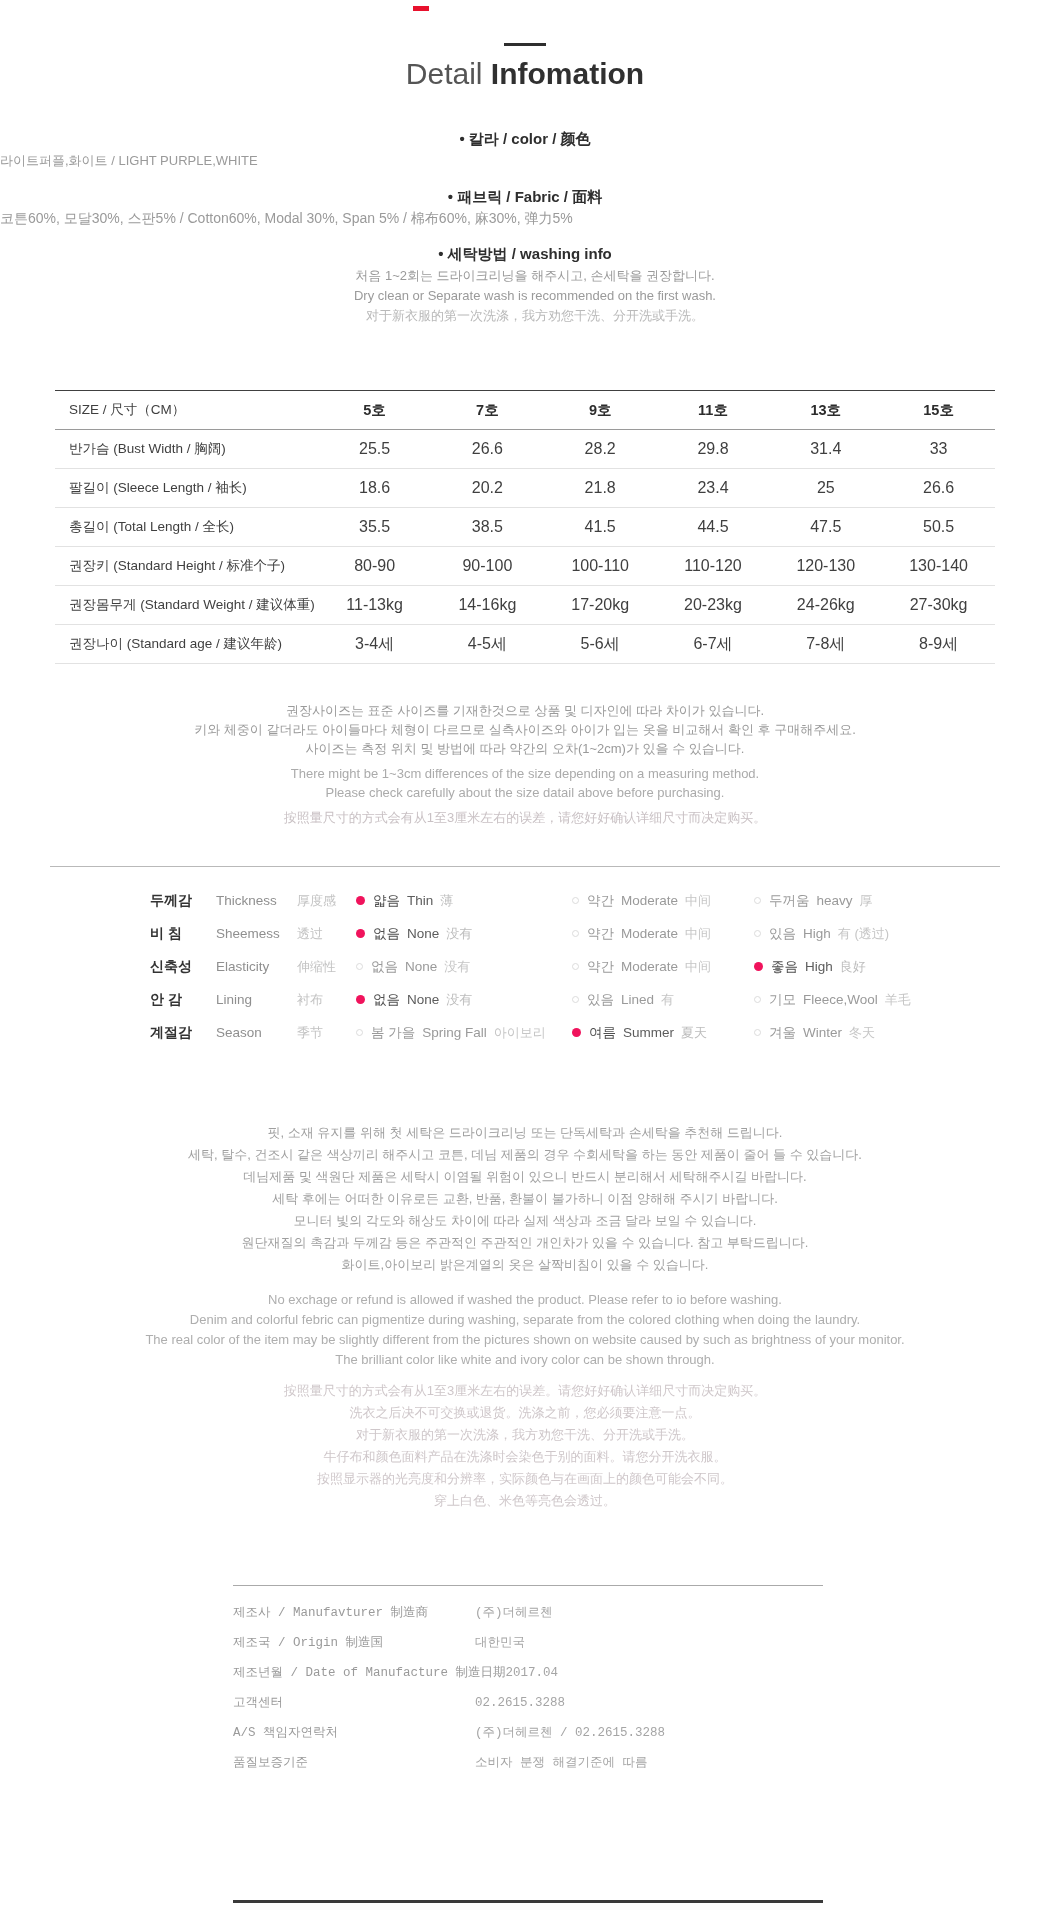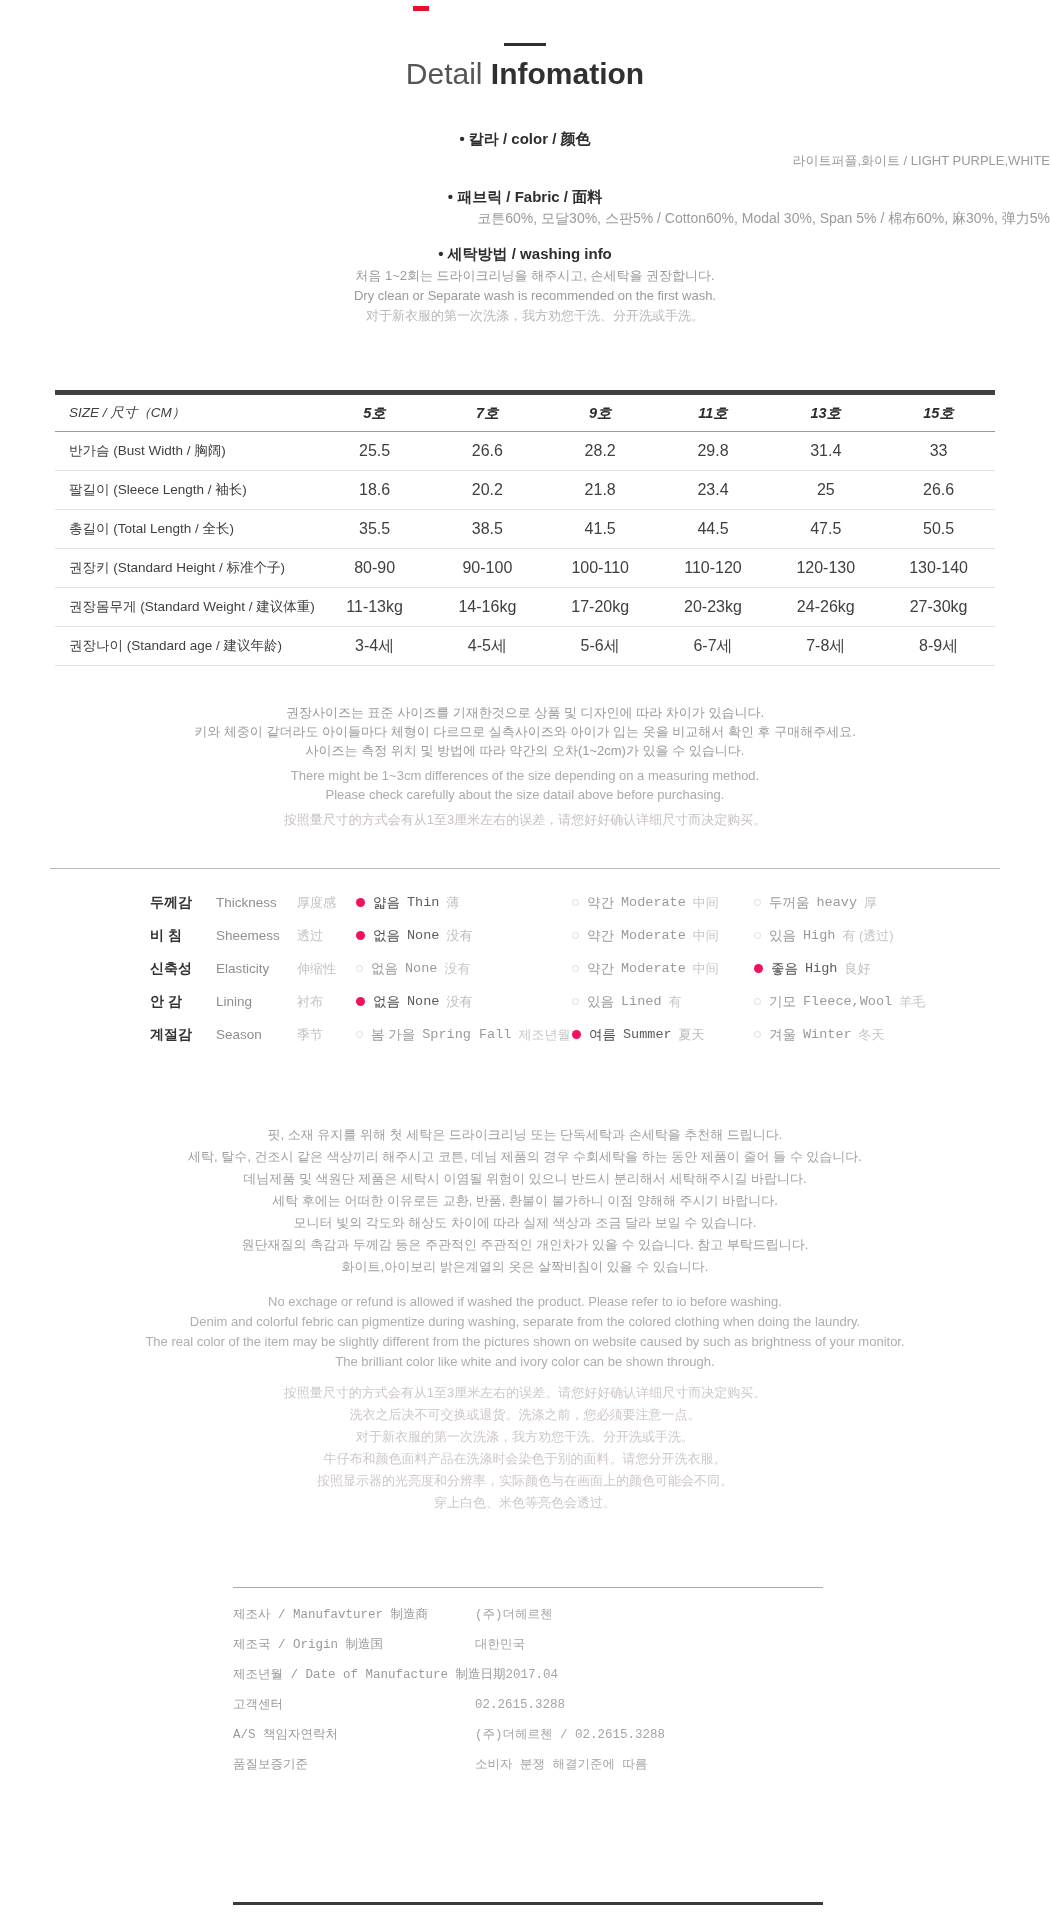--- a/index.html
+++ b/index.html
@@ -8,34 +8,34 @@
     width:1050px; height:1926px; position:relative; overflow:hidden;
     font-family:"Liberation Sans","DejaVu Sans",sans-serif; color:#444;
   }
   .top-dash { position:absolute; left:413px; top:6px; width:16px; height:5px; background:var(--topdash,#e8112d); }
   .title-rule { width:42px; height:3px; background:#2e2e2e; margin:43px auto 0; }
   .page-title { text-align:center; margin-top:9px; font-size:30px; line-height:38px; color:#3a3a3a; }
   .page-title .lt { font-weight:300; color:#555; }
   .page-title .bd { font-weight:700; color:#303030; }
 
   .sec-head { text-align:center; font-size:15px; font-weight:700; color:#2e2e2e; line-height:20px; }
-  .sec-val  { text-align:right; font-size:13px; color:#9a9a9a; line-height:19px; }
+  .sec-val  { text-align:left; font-size:13px; color:#9a9a9a; line-height:19px; }
   .h-color  { margin-top:36px; }
   .v-color  { margin-top:2px; }
   .h-fabric { margin-top:17px; }
   .v-fabric { margin-top:2px; font-size:14px; }
   .h-wash   { margin-top:16px; }
   .wash-lines { margin-top:2px;margin-left:20px; }
   .wash-lines .ln { text-align:center; font-size:13px; line-height:20px; color:#9a9a9a; }
   .wash-lines .ln.cn { color:#b9b9b9; }
 
   table.size { width:940px; margin:64px auto 0; border-collapse:collapse; table-layout:fixed; }
   table.size col.lab { width:28%; }
   table.size tr { height:39px; }
-  table.size thead tr { border-top:5px solid #404040; border-bottom:1px solid #9a9a9a;font-style:italic; }
+  table.size thead tr { border-top:1px solid #404040; border-bottom:1px solid #9a9a9a; }
   table.size tbody tr { border-bottom:1px solid #e2e2e2; }
   table.size th, table.size td { font-weight:normal; vertical-align:middle; }
   table.size th.lab, table.size td.lab { text-align:left; padding-left:14px; font-size:13.5px; color:#3f3f3f; }
   table.size thead th { font-size:14.5px; font-weight:700; color:#2c2c2c; text-align:center; }
   table.size thead th.lab { font-weight:normal; color:#3f3f3f; }
   table.size td { text-align:center; font-size:16px; color:#3f3f3f; }
 
   .size-notes { margin-top:37px; }
   .size-notes .ln { text-align:center; font-size:13px; line-height:19px; color:#9a9a9a; }
   .size-notes .en { color:#ababab; }
@@ -48,21 +48,21 @@
   .attr-row { position:relative; height:33px; }
   .attr-row span { line-height:33px; white-space:nowrap; }
   .lbl-kr { position:absolute; left:150px; font-size:14px; font-weight:700; color:#333; }
   .lbl-en { position:absolute; left:216px; font-size:13.5px; color:#8f8f8f; }
   .lbl-cn { position:absolute; left:297px; font-size:13px; color:#c3c3c3; }
   .opt { position:absolute; top:0; height:33px; display:flex; align-items:center; }
   .opt.p1 { left:356px; } .opt.p2 { left:572px; } .opt.p3 { left:754px; }
   .dot { width:7px; height:7px; border-radius:50%; border:1px solid #dcdcdc; background:#fff; margin-right:8px; flex:0 0 auto; }
   .opt.on .dot { width:9px; height:9px; border:none; background:var(--accent,#f0135c); }
   .t-kr { font-size:13.5px; color:#9a9a9a; margin-right:7px; }
-  .t-en { font-size:13.5px; color:#9a9a9a; margin-right:7px;font-family:Liberation Mono, monospace; }
+  .t-en { font-size:13.5px; color:#9a9a9a; margin-right:7px; }
   .t-cn { font-size:13px; color:#c6c6c6; }
   .opt.on .t-kr { color:#4f4f4f; }
   .opt.on .t-en { color:#5c5c5c; }
   .opt.on .t-cn { color:#bdbdbd; }
 
   .care { margin-top:73px; }
   .care .ln { text-align:center; font-size:13px; color:#9f9f9f; line-height:22px; }
   .care-en { margin-top:14px; }
   .care-en .ln { line-height:20px; color:#aeaeae; }
   .care-cn { margin-top:10px; }
@@ -282,21 +282,21 @@
       </span>
   </div>
   <div class="attr-row">
     <span class="lbl-kr">계절감</span>
     <span class="lbl-en">Season</span>
     <span class="lbl-cn">季节</span>
     <span class="opt p1">
         <span class="dot"></span>
         <span class="t-kr">봄 가을</span>
         <span class="t-en">Spring Fall</span>
-        <span class="t-cn">제조년월</span>
+        <span class="t-cn">아이보리</span>
       </span>
     <span class="opt p2 on">
         <span class="dot"></span>
         <span class="t-kr">여름</span>
         <span class="t-en">Summer</span>
         <span class="t-cn">夏天</span>
       </span>
     <span class="opt p3">
         <span class="dot"></span>
         <span class="t-kr">겨울</span>

